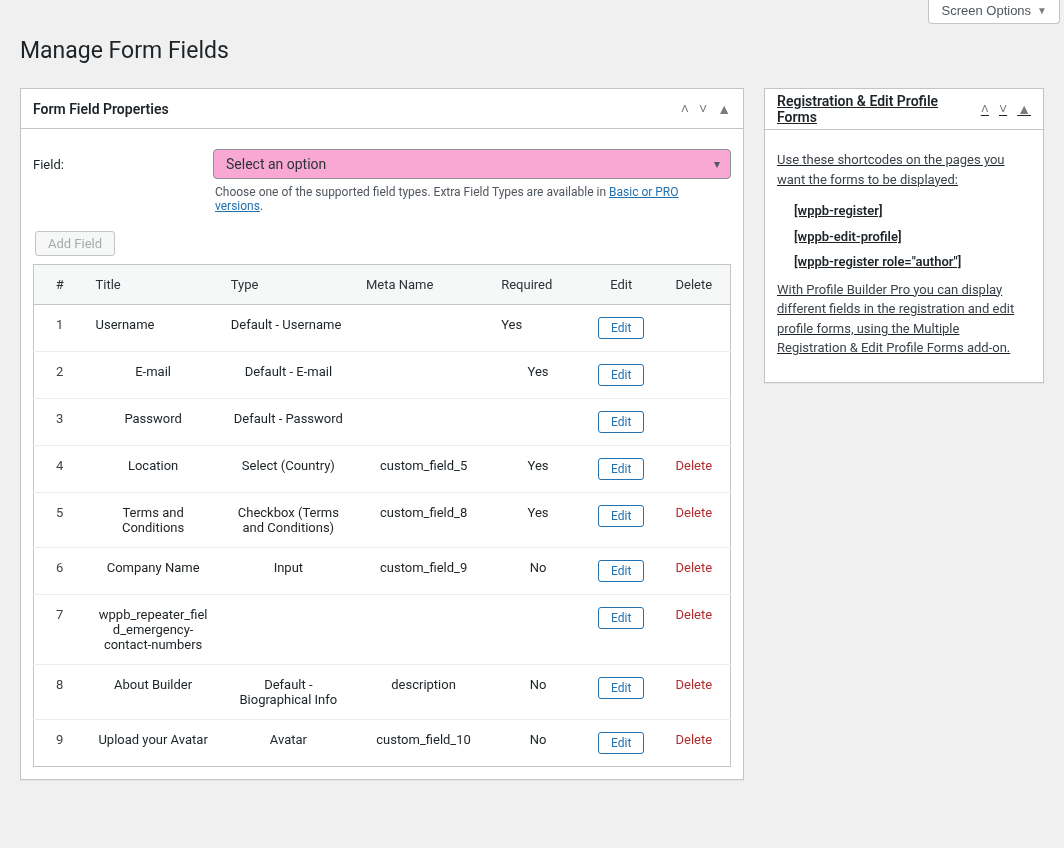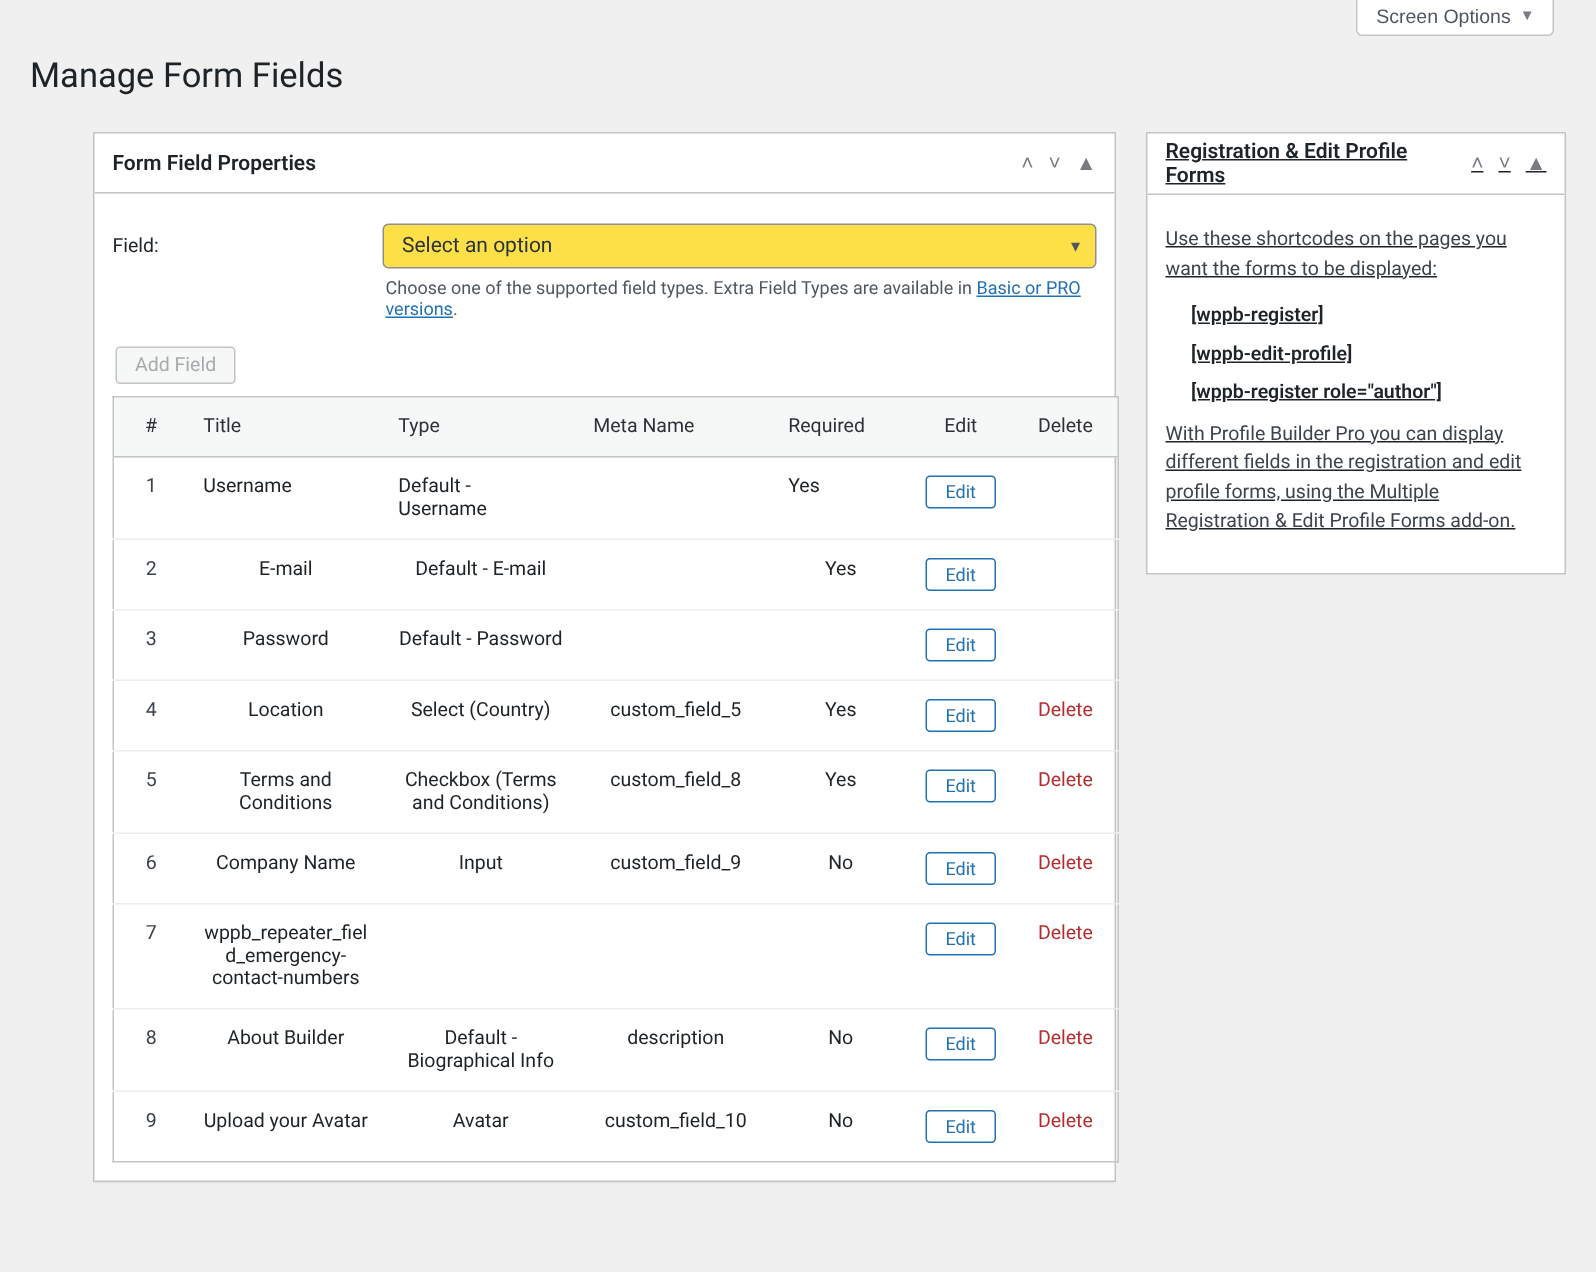--- a/index.html
+++ b/index.html
@@ -10,21 +10,21 @@
     color: #1d2327;
     font-size: 13px;
   }
   .wrap {
     padding: 10px 20px 40px 20px;
     position: relative;
   }
   .screen-options {
     position: absolute;
     top: 0;
-    right: 28px;
+    right: 4px;
   }
   .screen-options button {
     background: #fff;
     border: 1px solid #c3c4c7;
     border-top: none;
     border-bottom-left-radius: 4px;
     border-bottom-right-radius: 4px;
     padding: 3px 12px 5px;
     font-size: 13px;
     color: #50575e;
@@ -40,21 +40,21 @@
     margin: 18px 0 0 0;
     padding: 9px 0 4px 0;
     color: #1d2327;
   }
   .cols {
     display: flex;
     gap: 20px;
     margin-top: 20px;
     align-items: flex-start;
   }
-  .col-main { flex: 1 1 auto; min-width: 0; margin-left: 42px; }
+  .col-main { flex: 1 1 auto; min-width: 0; }
   .col-side { width: 280px; flex-shrink: 0; text-decoration: underline; }
 
   .postbox {
     background: #fff;
     border: 1px solid #c3c4c7;
     box-shadow: 0 1px 1px rgba(0,0,0,.04);
   }
   .postbox-header {
     display: flex;
     align-items: center;
@@ -94,21 +94,21 @@
     width: 160px;
     font-size: 13px;
     color: #1d2327;
     padding-top: 8px;
   }
   .field-control { flex: 1; }
   .select {
     position: relative;
     border: 1px solid #8c8f94;
     border-radius: 4px;
-    background: #fde047;
+    background: #f9a8d4;
     display: flex;
     align-items: center;
     justify-content: space-between;
     padding: 6px 10px 6px 12px;
     font-size: 14px;
     cursor: pointer;
     color: #2c3338;
     text-align: right;
   }
   .select .select-arrow {

